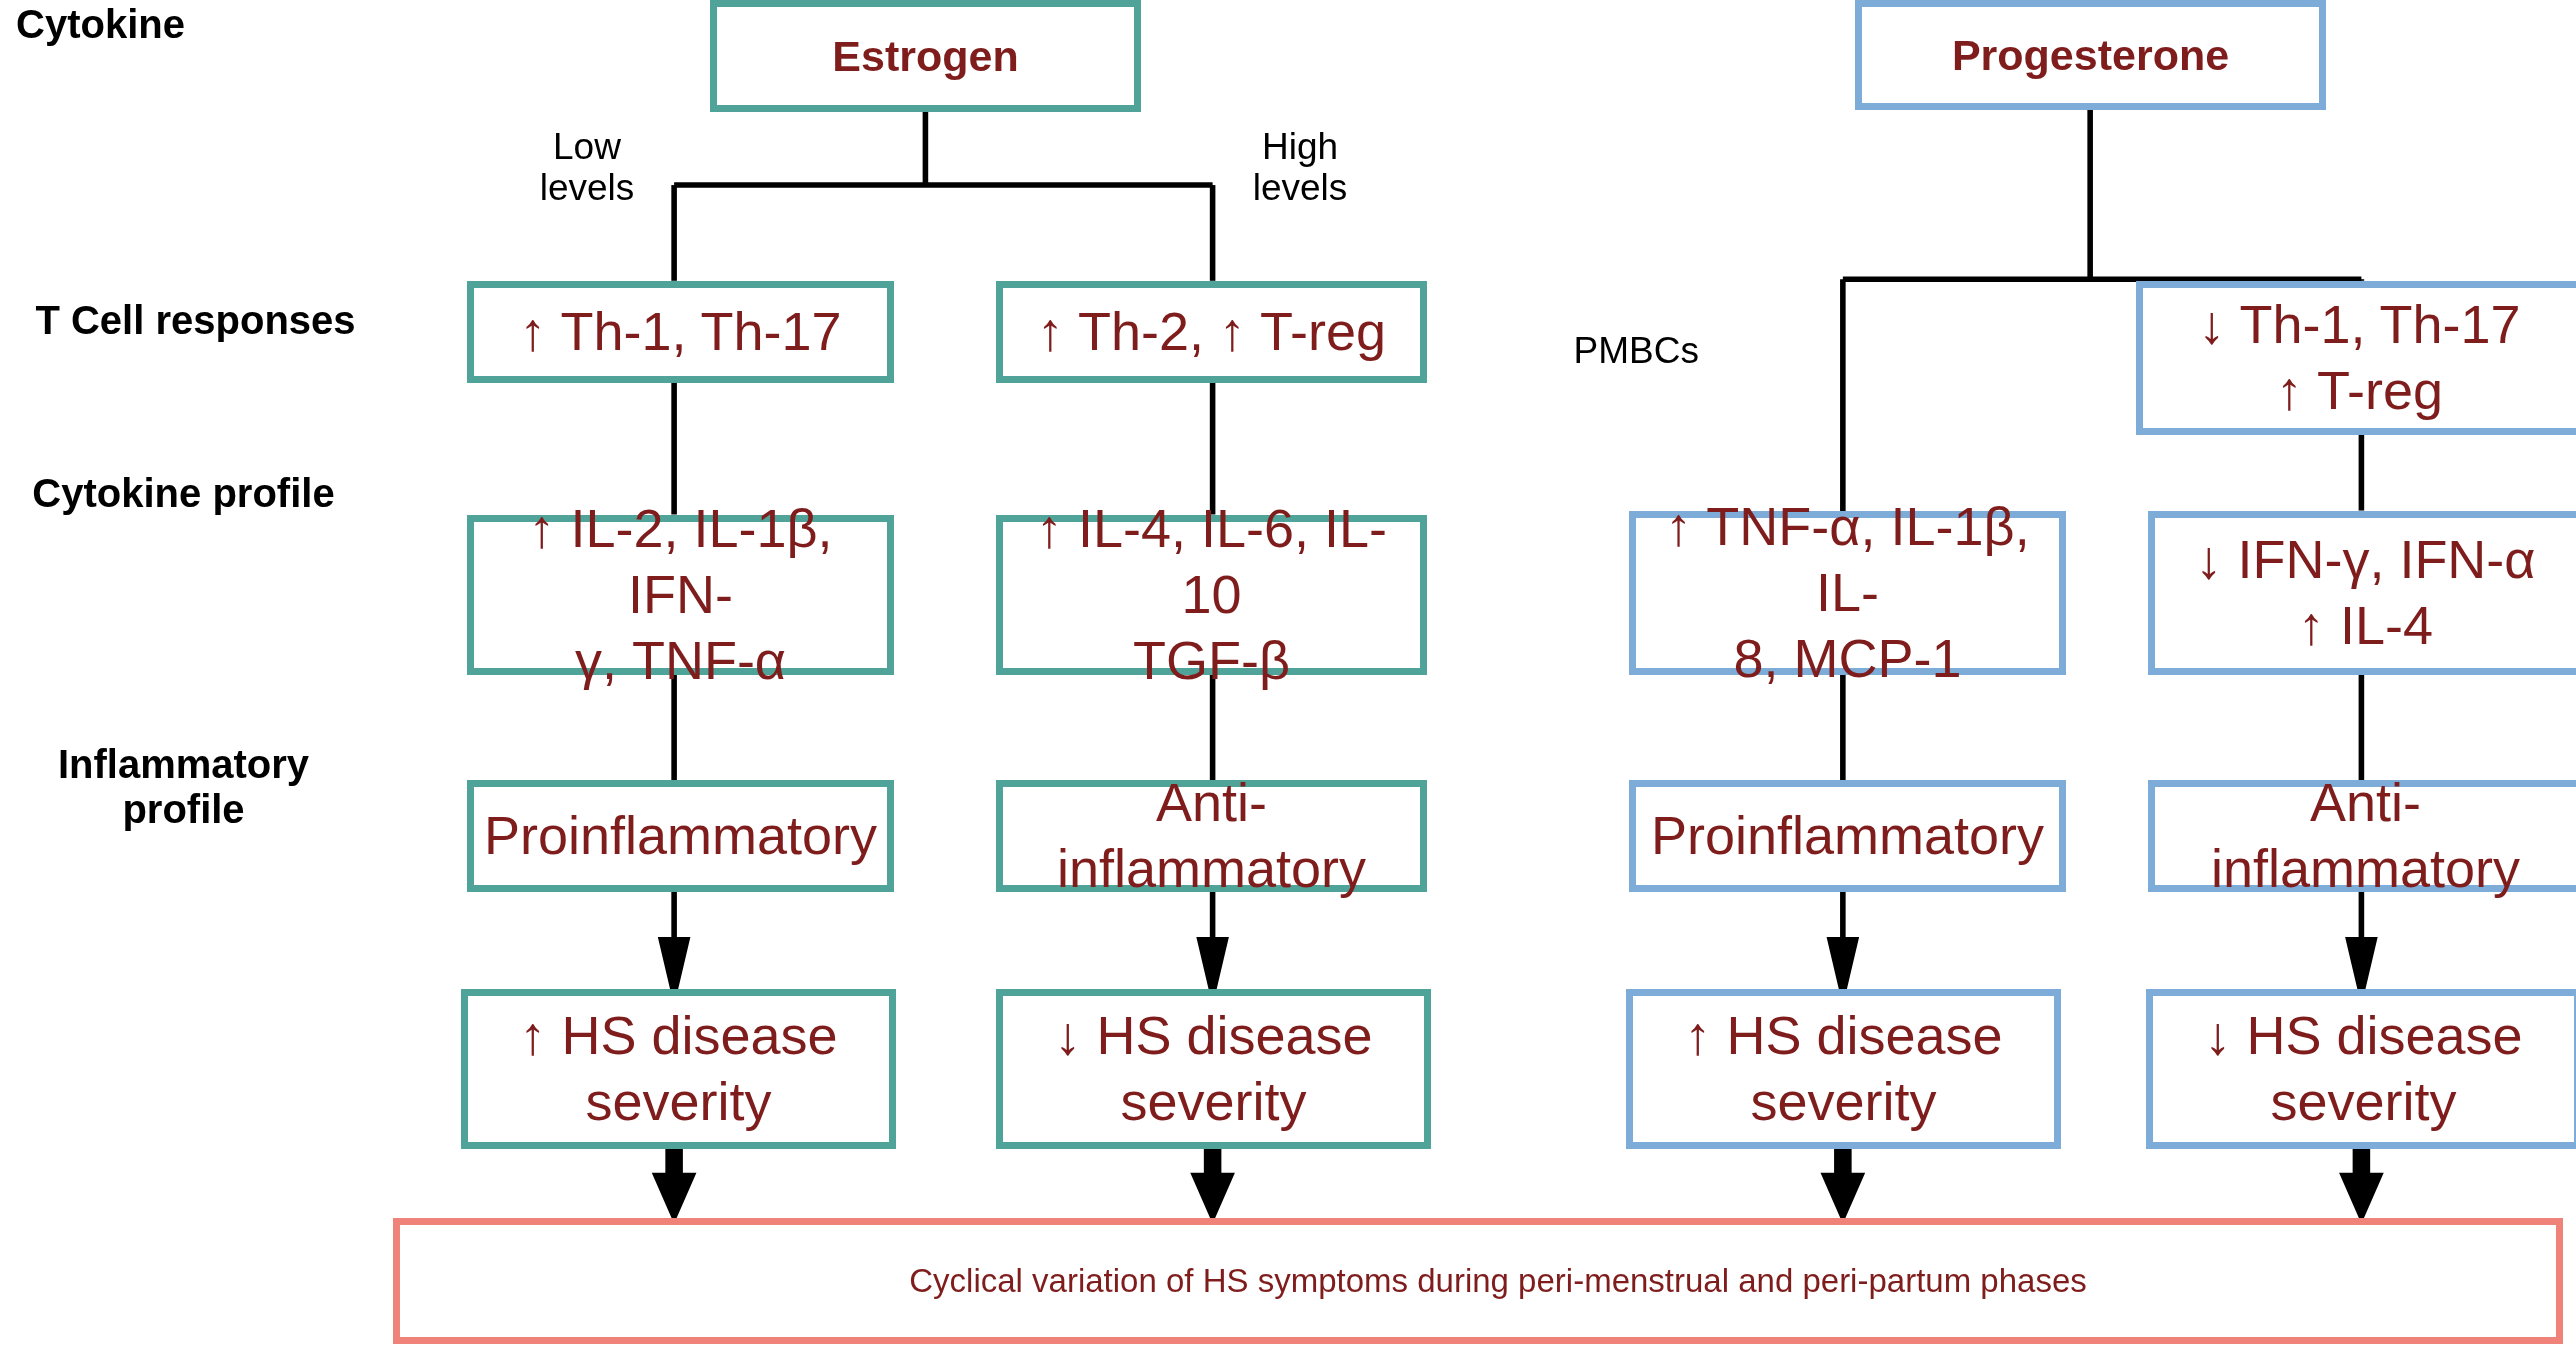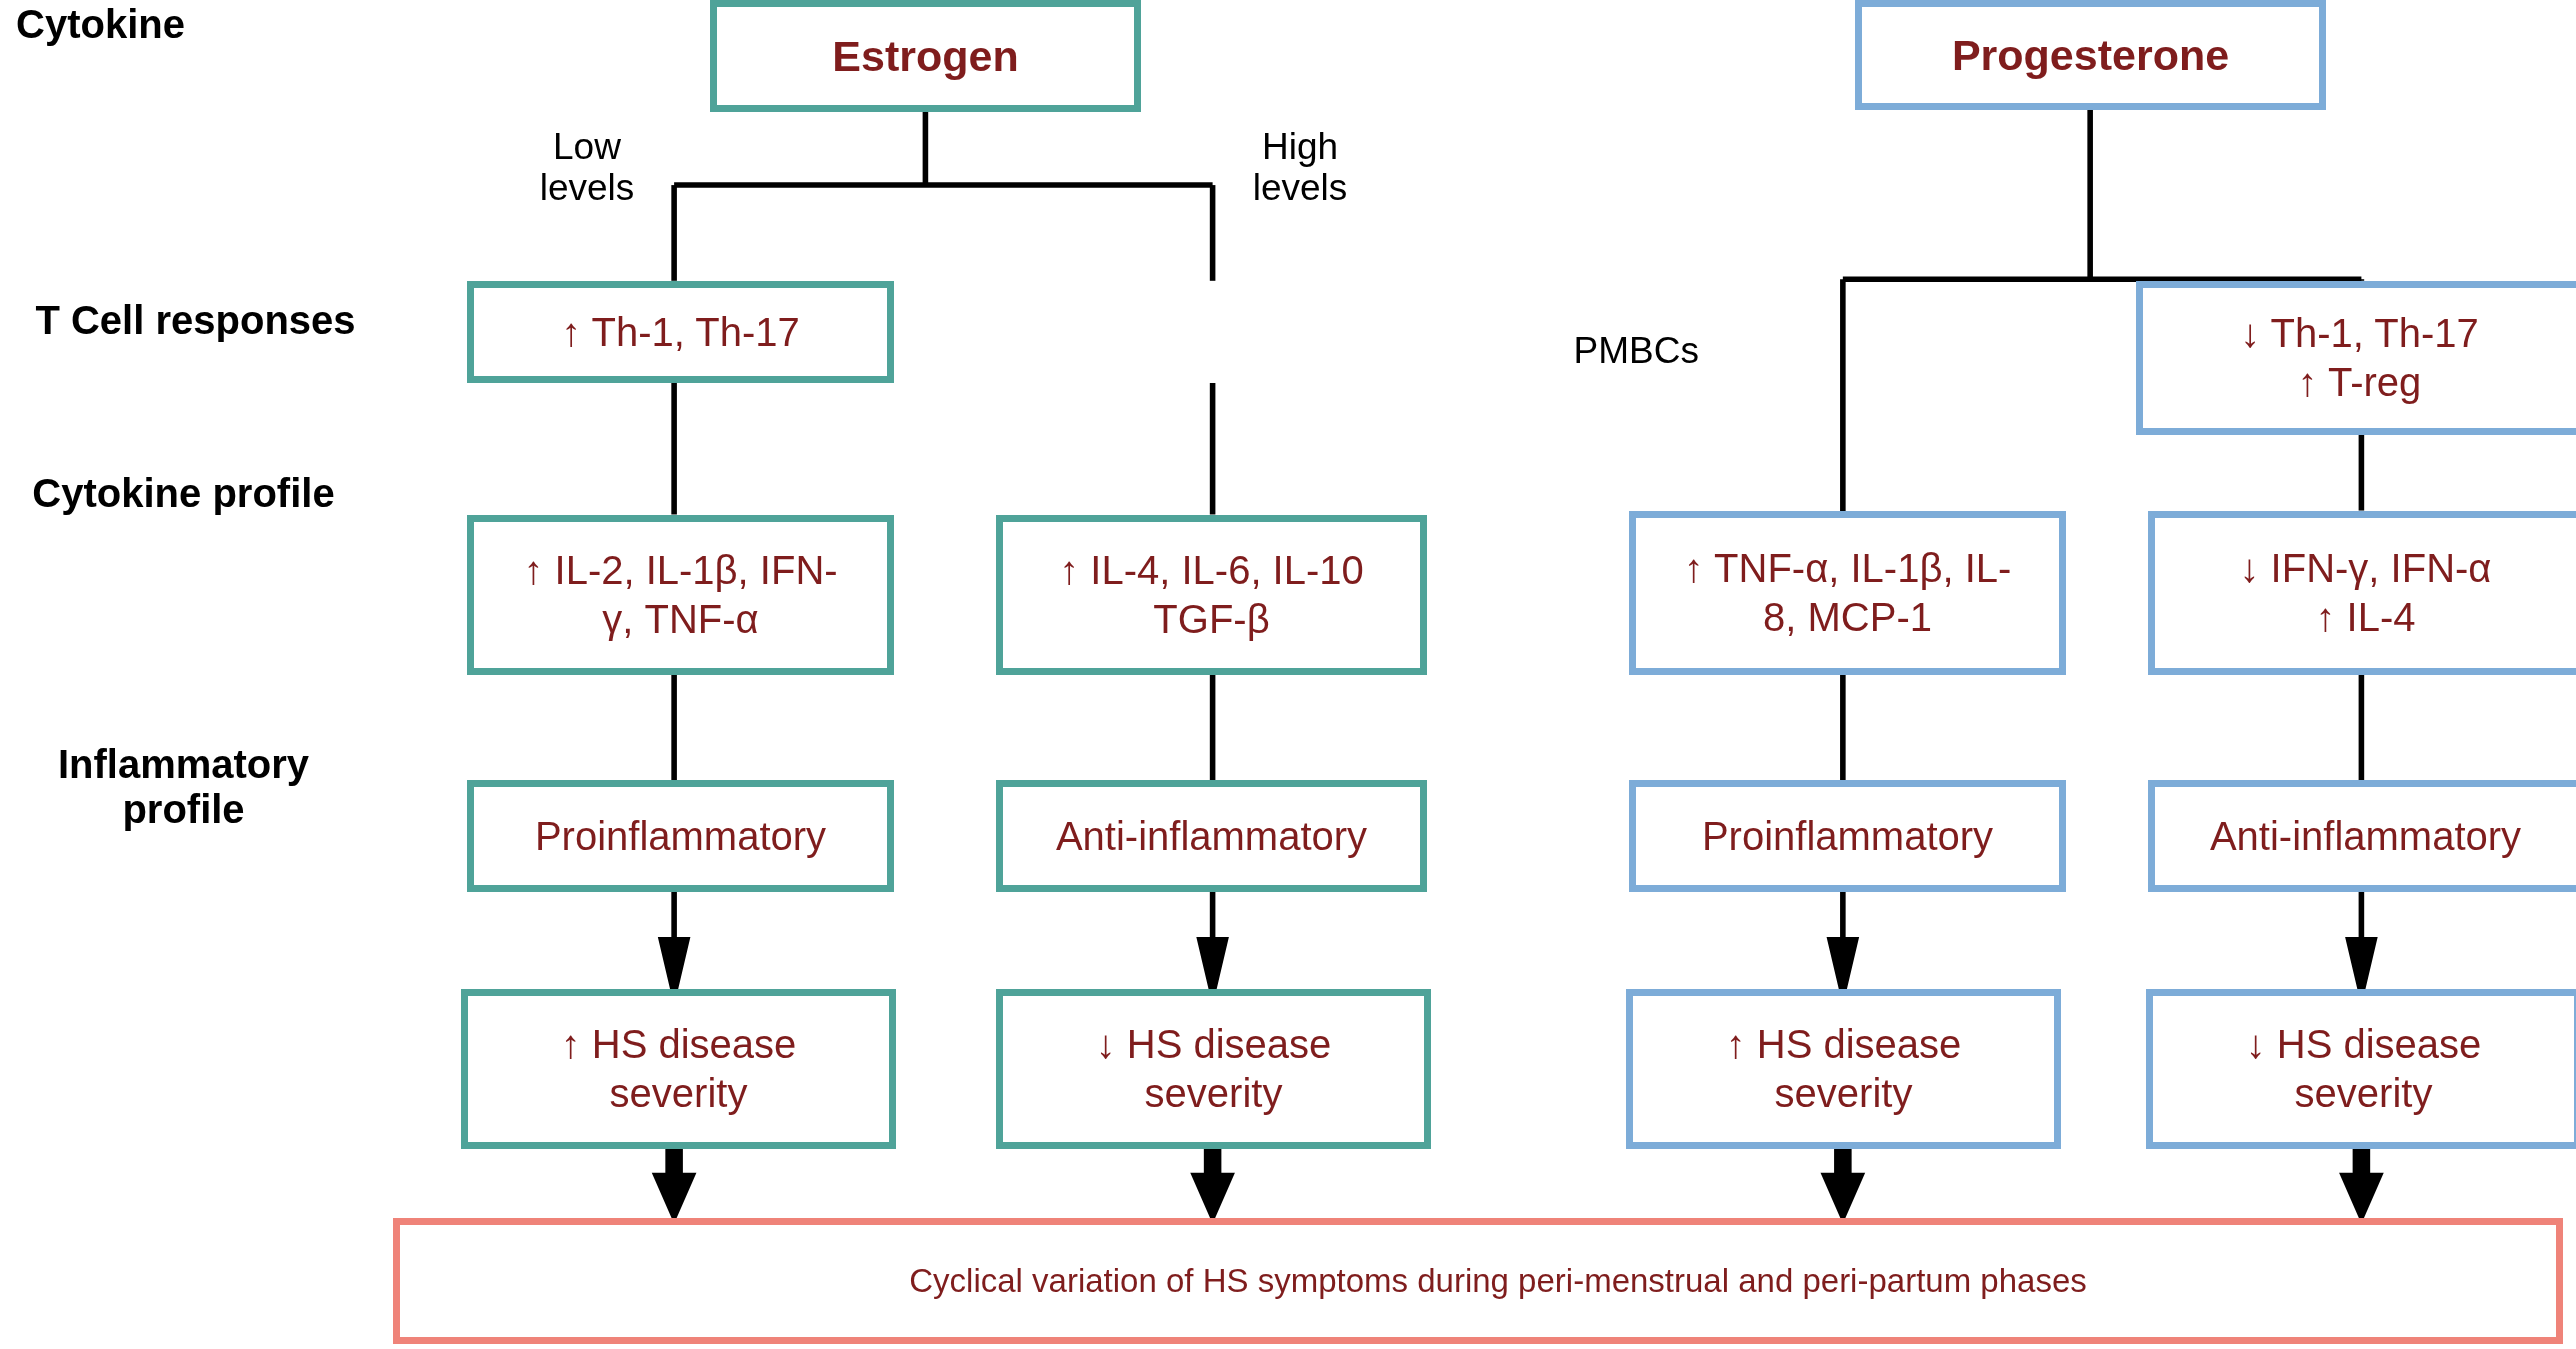--- a/index.html
+++ b/index.html
@@ -19,21 +19,21 @@
   .nodebox{
     position:absolute;box-sizing:border-box;background:#ffffff;
     display:flex;align-items:center;justify-content:center;
     text-align:center;color:#7f1d1d;
   }
   .nodebox .txt{white-space:pre-line;line-height:1.22;padding:0 8px;}
   .green{border:7.2px solid #4fa399;}
   .blue{border:7.2px solid #7dacd8;}
   .red{border:7.2px solid #ef8379;}
   .ttl{font-weight:bold;font-size:43px;}
-  .body-txt{font-size:40px;}
+  .body-txt{font-size:54px;}
   .wide-txt{font-size:33px;margin-left:40px;}
 </style>
 </head>
 <body>
 
 <div id="stage">
 
   <svg class="layer" viewBox="0 0 3229 1691" preserveAspectRatio="none">
     <g stroke="#000" stroke-width="7" fill="none">
 
@@ -106,20 +106,23 @@
   </div>
 
   <div class="nodebox blue" style="left:1855px;top:0px;width:471px;height:110px;">
     <span class="txt ttl">Progesterone</span>
   </div>
 
   <div class="nodebox green" style="left:467px;top:281px;width:427px;height:102px;">
     <span class="txt body-txt">↑ Th-1, Th-17</span>
   </div>
 
+  <div class="nodebox green" style="left:996px;top:281px;width:431px;height:102px;">
+    <span class="txt body-txt">↑ Th-2, ↑ T-reg</span>
+  </div>
 
   <div class="nodebox blue" style="left:2136px;top:281px;width:447px;height:154px;">
     <span class="txt body-txt">↓ Th-1, Th-17
 ↑ T-reg</span>
   </div>
 
   <div class="nodebox green" style="left:467px;top:515px;width:427px;height:160px;">
     <span class="txt body-txt">↑ IL-2, IL-1β, IFN-
 γ, TNF-α</span>
   </div>

